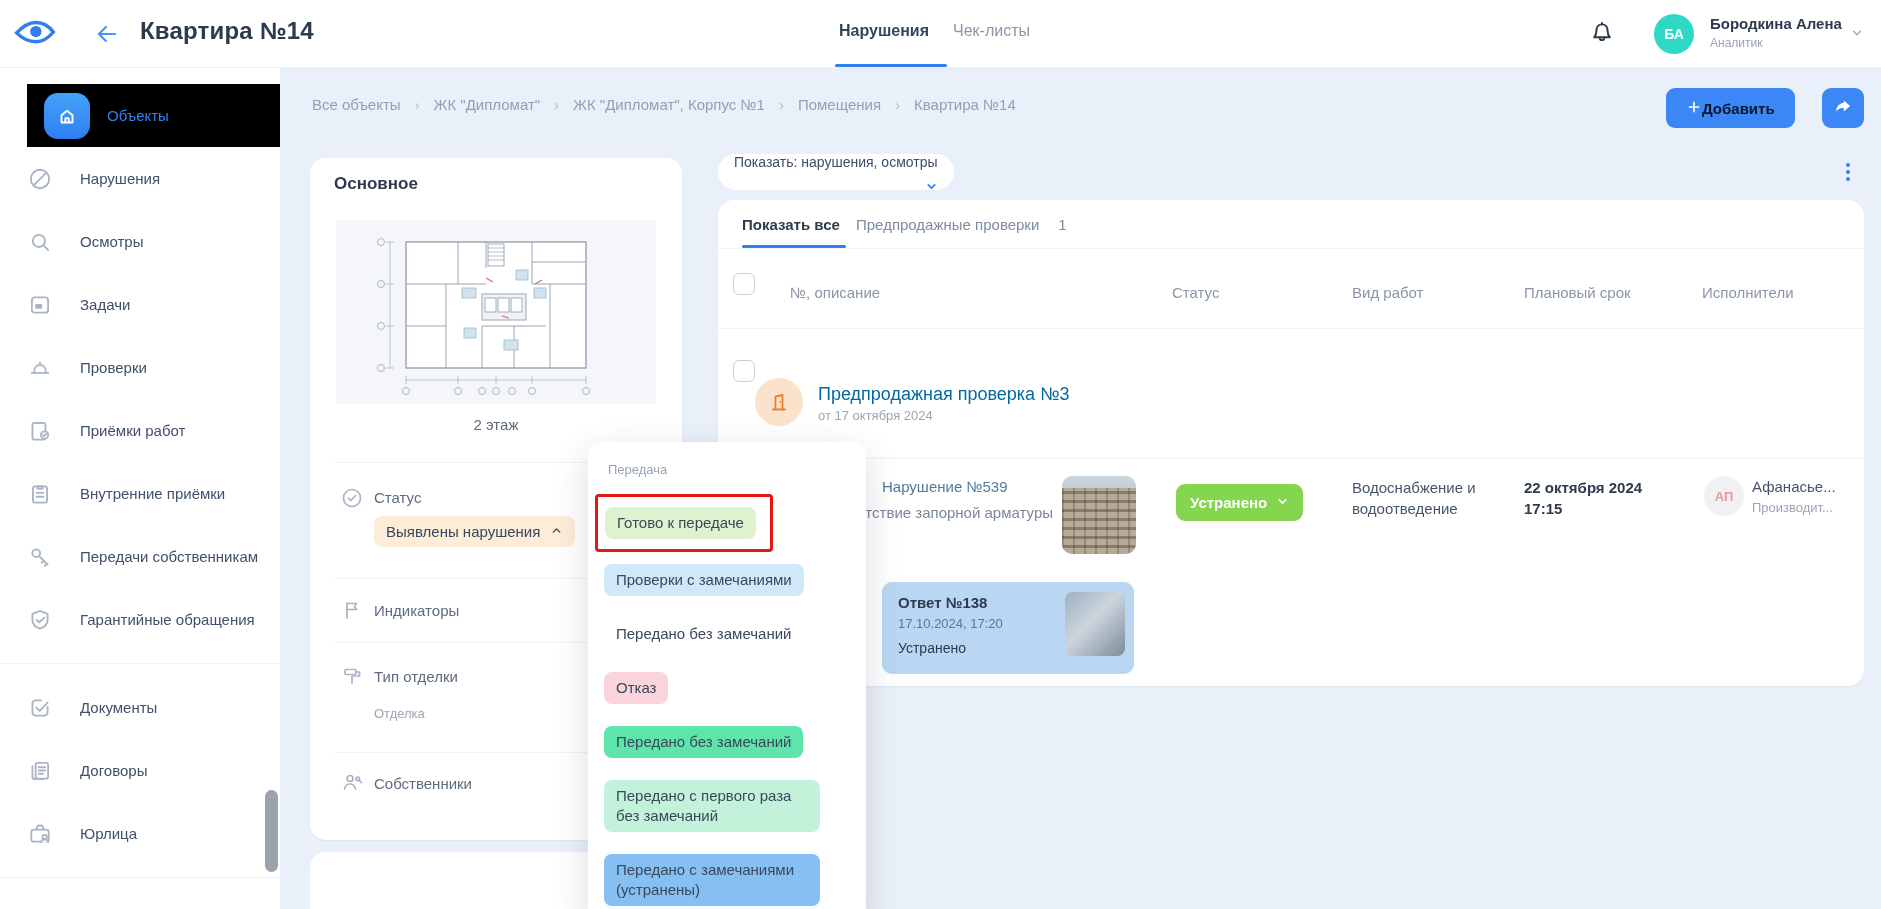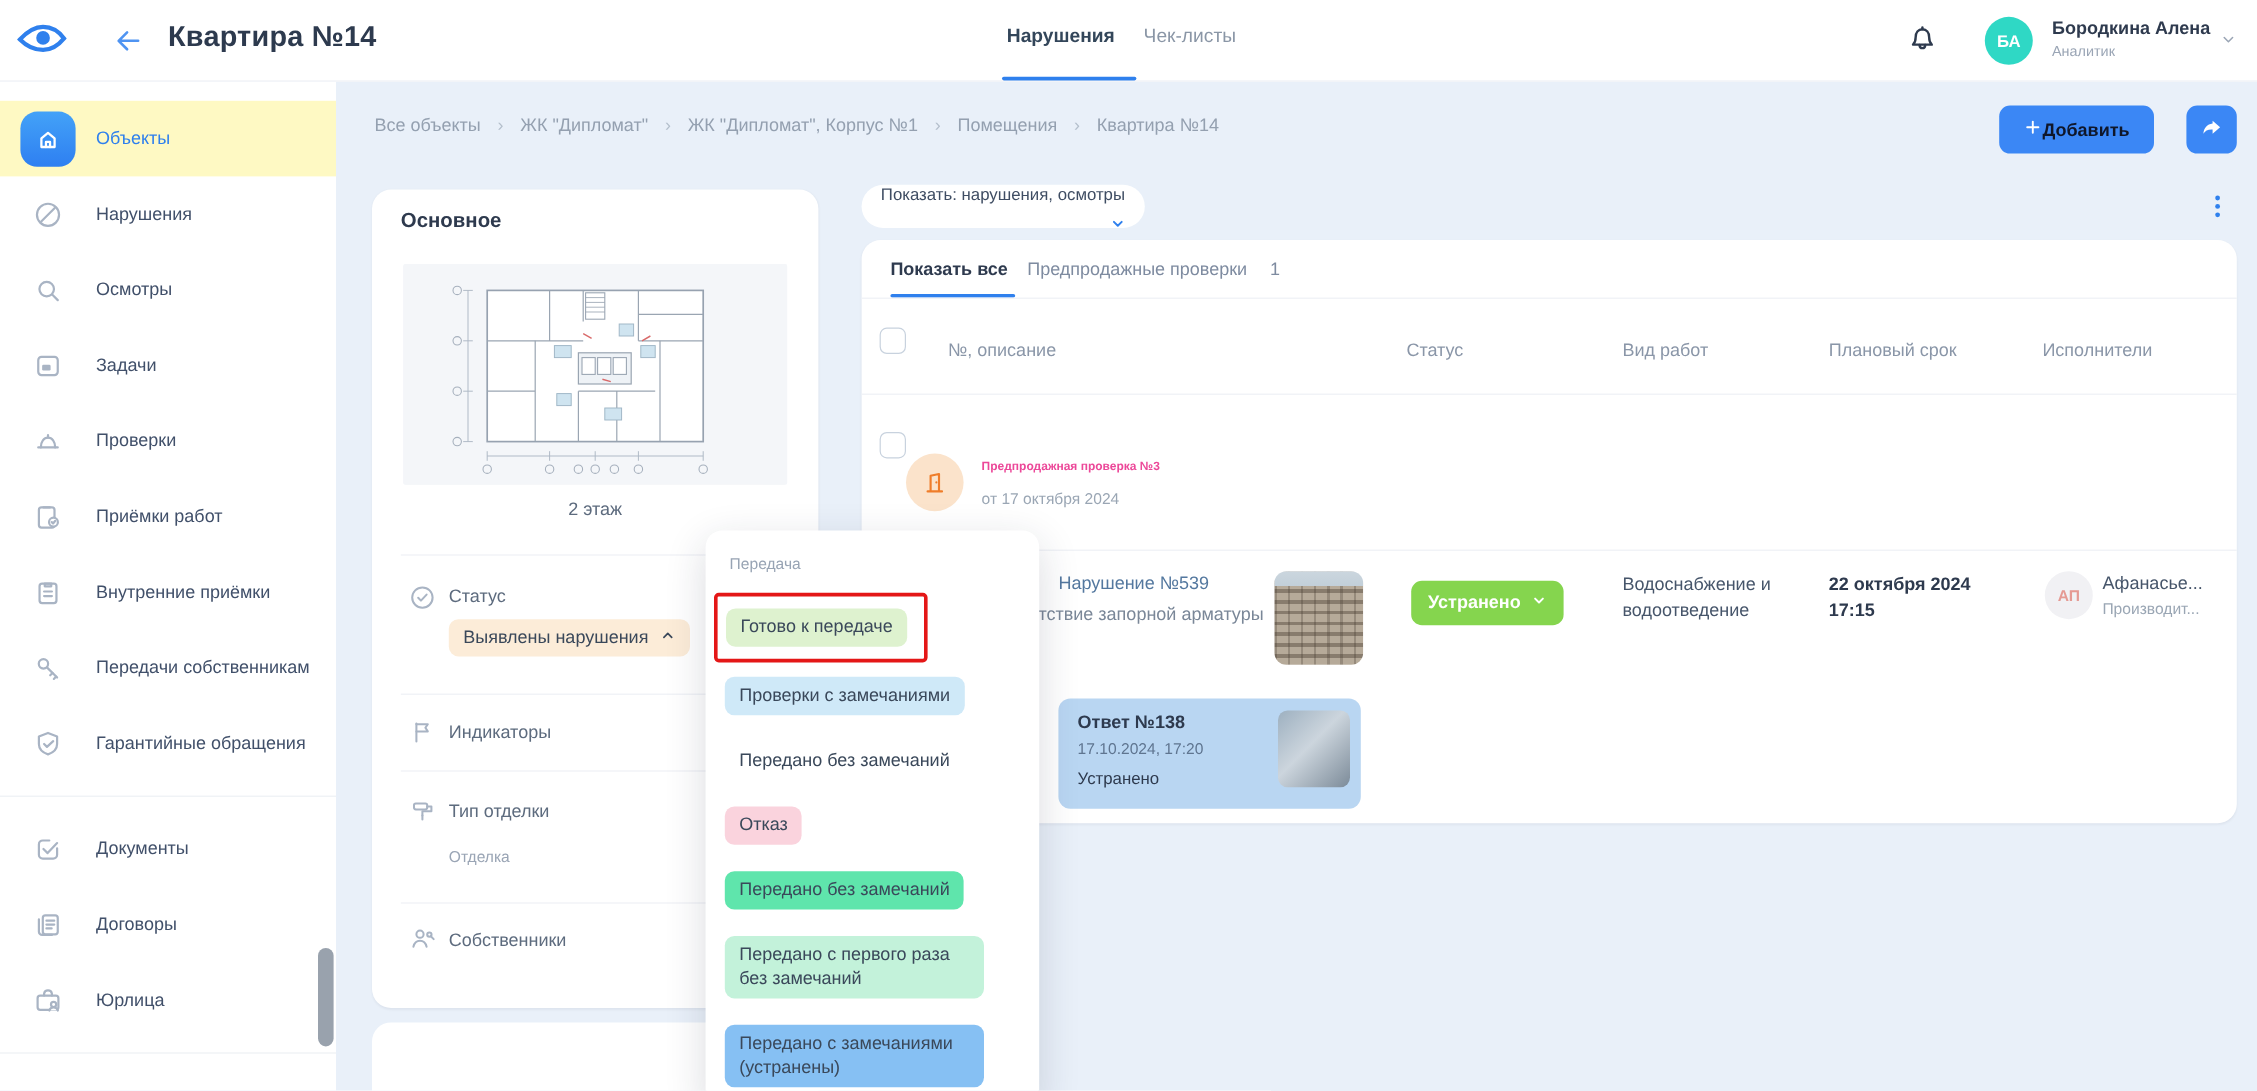--- a/index.html
+++ b/index.html
@@ -16,21 +16,21 @@
   .hdr-underline { position:absolute; left:835px; bottom:0; width:112px; height:3px; background:#2f80ed; border-radius:2px; }
   .bell { position:absolute; left:1588px; top:19px; color:#2e3a4e; }
   .user-avatar { position:absolute; left:1654px; top:14px; width:40px; height:40px; border-radius:50%; background:#2fd8c5; color:#fff; font-size:14px; font-weight:700; display:flex; align-items:center; justify-content:center; }
   .user-name { position:absolute; left:1710px; top:15px; font-size:15px; font-weight:600; color:#2e3a4e; }
   .user-role { position:absolute; left:1710px; top:36px; font-size:12px; color:#9aa5b5; }
   .user-chevron { position:absolute; left:1850px; top:26px; color:#9aa5b5; }
 
   
   .sidebar { position:absolute; left:0; top:68px; width:280px; height:841px; background:#ffffff; padding-top:16px; z-index:10; }
   .nav-item { display:flex; align-items:center; height:63px; padding-left:16px; cursor:pointer; }
-  .nav-item.active { background:#fef9c3; }
+  .nav-item.active { background:#000000;margin-left:27px; }
   .nav-icbox { width:48px; height:48px; display:flex; align-items:center; justify-content:center; flex:0 0 48px; }
   .nav-tile { width:46px; height:46px; border-radius:14px; background:linear-gradient(180deg,#43a2f8,#2e7ff1); display:flex; align-items:center; justify-content:center; }
   .nav-label { margin-left:16px; font-size:15px; color:#41506a; }
   .nav-item.active .nav-label { color:#2f80ed; }
   .nav-divider { height:1px; background:#edf0f4; margin:12px 0; }
   .ic { width:26px; height:26px; stroke:#a9b4c4; fill:none; stroke-width:1.7; stroke-linecap:round; stroke-linejoin:round; }
   .ic.white { stroke:#ffffff; stroke-width:1.9; width:24px; height:24px; }
   .scroll-thumb { position:absolute; right:2px; top:722px; width:13px; height:82px; border-radius:7px; background:#99a2ad; }
 
   
@@ -61,21 +61,21 @@
 
   
   .table-card { position:absolute; left:718px; top:200px; width:1146px; height:486px; background:#fff; border-radius:16px; box-shadow:0 1px 2px rgba(16,24,40,.05); z-index:3; }
   .tc-tab1 { position:absolute; left:24px; top:16px; font-size:15px; font-weight:600; color:#2e3a4e; cursor:pointer; }
   .tc-tab2 { position:absolute; left:138px; top:16px; font-size:15px; color:#7e8ba0; display:flex; gap:19px; cursor:pointer; }
   .tc-underline { position:absolute; left:24px; top:45px; width:104px; height:3px; background:#2f80ed; border-radius:2px; }
   .tc-hr { position:absolute; left:0; right:0; height:1px; background:#eef1f5; }
   .checkbox { position:absolute; width:22px; height:22px; border:1.5px solid #c8d2de; border-radius:6px; background:#fff; cursor:pointer; }
   .col-h { position:absolute; top:84px; font-size:15px; color:#8a96a8; }
   .grp-circle { position:absolute; left:37px; top:178px; width:48px; height:48px; border-radius:50%; background:#fbe3cb; display:flex; align-items:center; justify-content:center; }
-  .grp-title { position:absolute; left:100px; top:184px; font-size:10px; font-weight:700; color:#ec4899; }
+  .grp-title { position:absolute; left:100px; top:184px; font-size:18px; font-weight:400; color:#0369a1; }
   .grp-date { position:absolute; left:100px; top:208px; font-size:13px; color:#9aa6b4; }
   .v-title { position:absolute; left:164px; top:278px; font-size:15px; color:#54789f; cursor:pointer; }
   .v-desc { position:absolute; left:114px; top:304px; font-size:15px; color:#7a8798; }
   .v-photo { position:absolute; left:344px; top:276px; width:74px; height:78px; border-radius:10px; cursor:pointer;
     background:
       linear-gradient(180deg,#cbd6de 0%,#c2cfd9 16%, rgba(0,0,0,0) 16%),
       repeating-linear-gradient(90deg, rgba(66,56,46,.28) 0 2px, rgba(0,0,0,0) 2px 11px),
       repeating-linear-gradient(180deg, #b6aa99 0 6px, #887c6d 6px 9px),
       linear-gradient(90deg,#a79c8d,#b8ad9e); }
   .v-status { position:absolute; left:458px; top:284px; height:37px; padding:0 14px; border-radius:9px; background:#85d54e; color:#fff; font-size:15px; font-weight:700; display:flex; align-items:center; gap:9px; cursor:pointer; }

